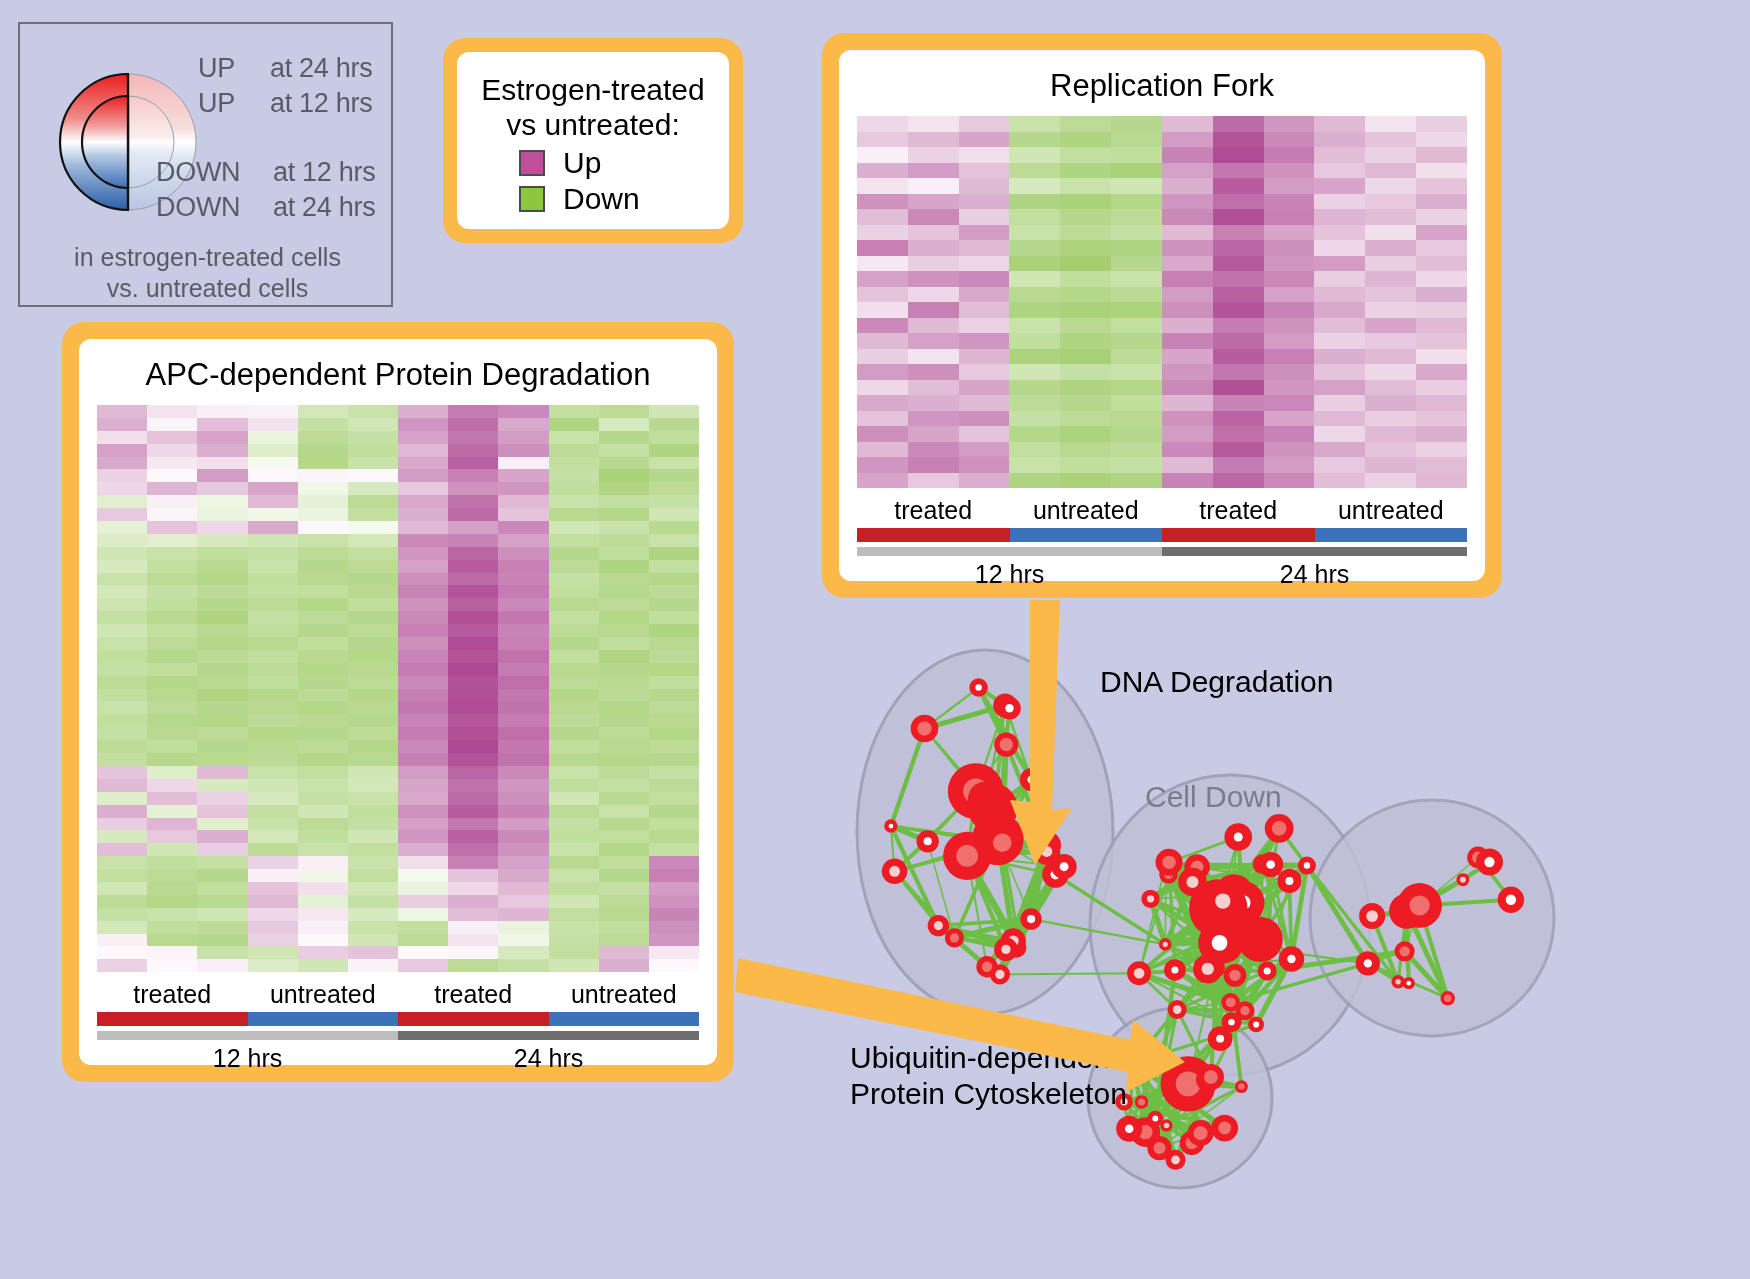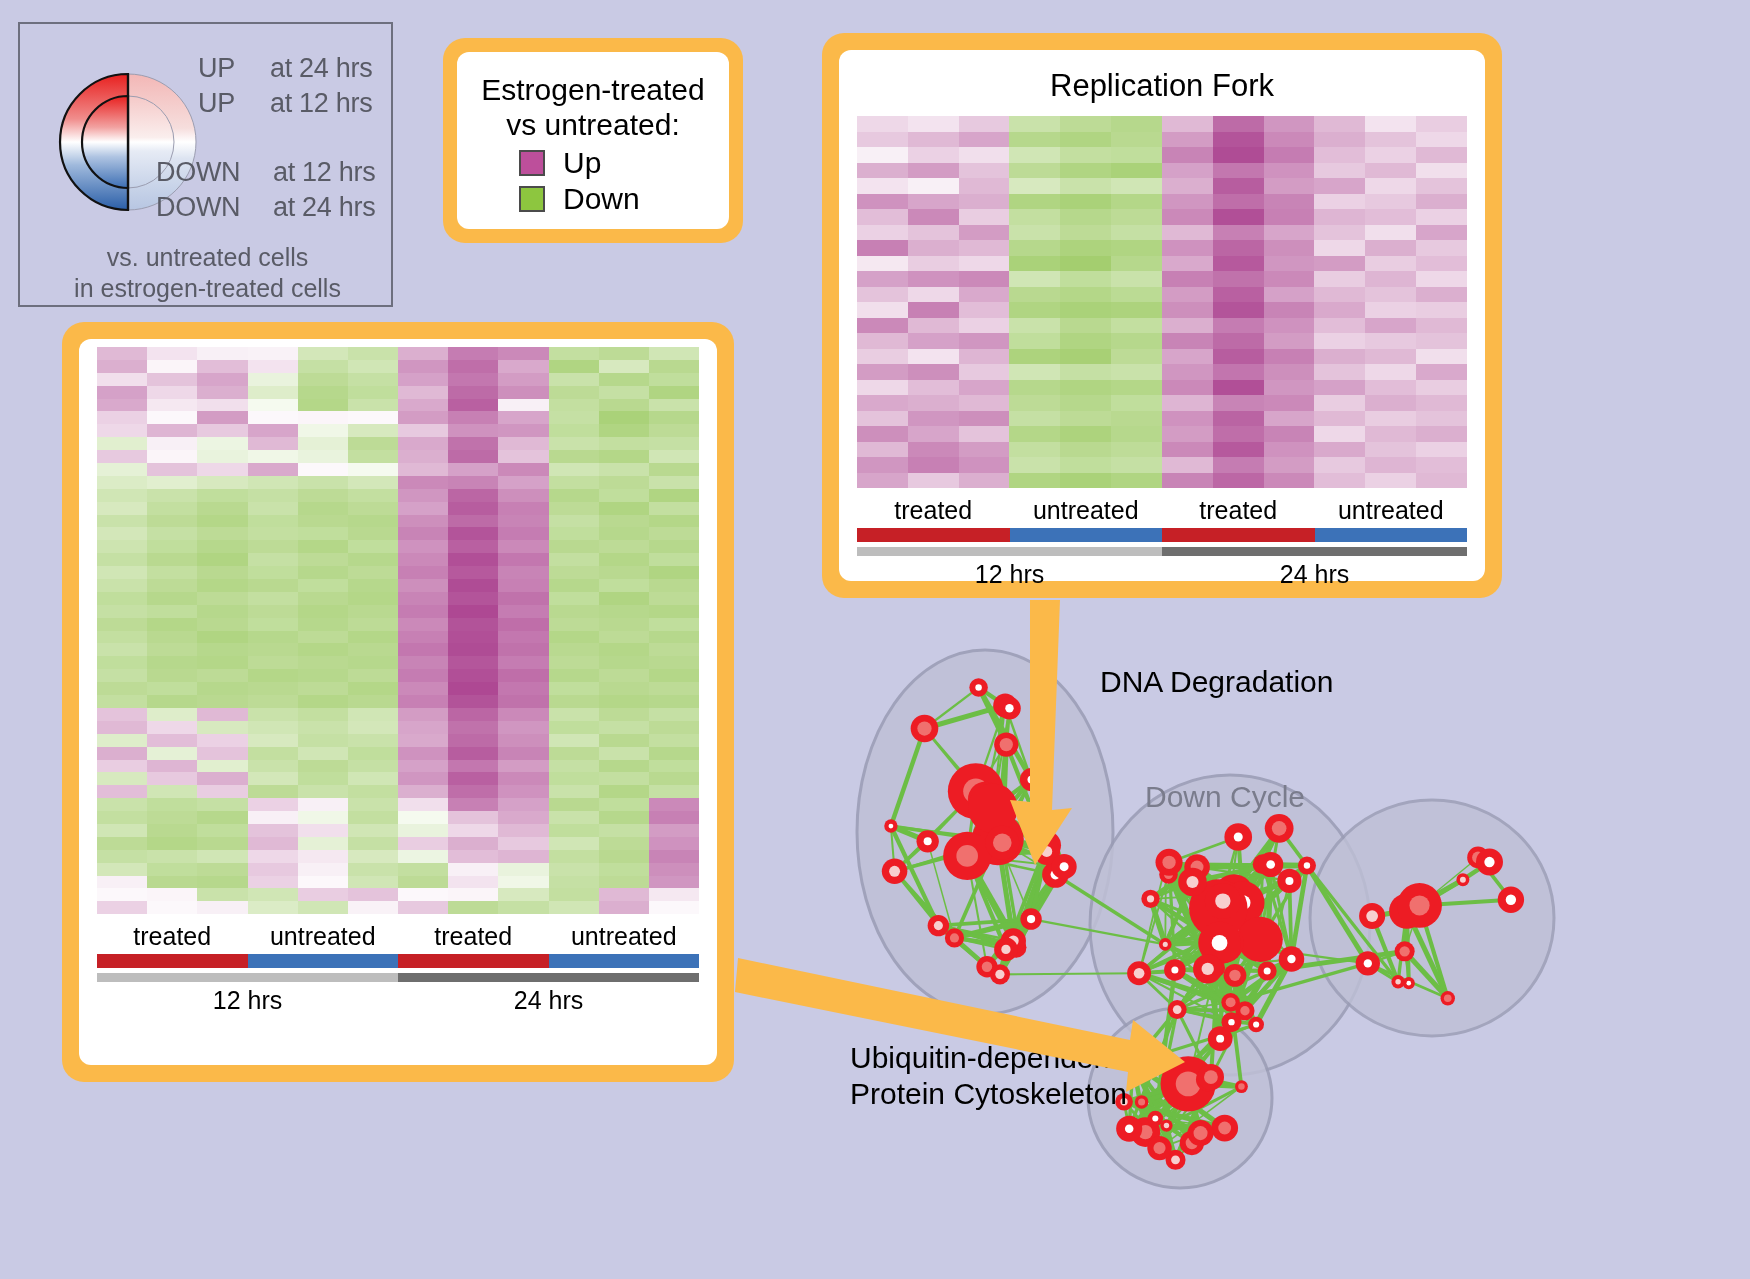--- a/index.html
+++ b/index.html
@@ -110,22 +110,22 @@
   </div>
   <div class="wheel-label" style="left:178px;top:29px;">UP</div>
   <div class="wheel-label" style="left:250px;top:29px;">at 24 hrs</div>
   <div class="wheel-label" style="left:178px;top:64px;">UP</div>
   <div class="wheel-label" style="left:250px;top:64px;">at 12 hrs</div>
   <div class="wheel-label" style="left:136px;top:133px;">DOWN</div>
   <div class="wheel-label" style="left:253px;top:133px;">at 12 hrs</div>
   <div class="wheel-label" style="left:136px;top:168px;">DOWN</div>
   <div class="wheel-label" style="left:253px;top:168px;">at 24 hrs</div>
   <div id="legend-footer">
+    <div>in estrogen-treated cells</div>
     <div>vs. untreated cells</div>
-    <div>in estrogen-treated cells</div>
   </div>
 </div>
 
 <div class="abs card-outer" id="updown-card">
   <div class="card-inner" style="padding:6px 10px;box-sizing:border-box;">
     <div id="updown-title">
       <div>Estrogen-treated</div>
       <div>vs untreated:</div>
     </div>
     <div class="swatch-row">
@@ -452,20 +452,21 @@
       <div class="hm-time-names" id="rf-tnames">
           <span>12 hrs</span>
           <span>24 hrs</span>
         </div>
     </div>
   </div>
 </div>
 
 <div class="abs card-outer" id="apc-card">
   <div class="card-inner" style="padding:8px 18px 10px 18px;box-sizing:border-box;">
+    <div class="panel-title">APC-dependent Protein Degradation</div>
     <div class="heatmap" id="hm-apc" style="grid-template-columns: repeat(12, 1fr);">
         <div class="hm-cell" style="height: 12.9px; background: rgb(224, 185, 213);"></div>
         <div class="hm-cell" style="height: 12.9px; background: rgb(243, 227, 239);"></div>
         <div class="hm-cell" style="height: 12.9px; background: rgb(248, 240, 246);"></div>
         <div class="hm-cell" style="height: 12.9px; background: rgb(249, 242, 247);"></div>
         <div class="hm-cell" style="height: 12.9px; background: rgb(211, 231, 185);"></div>
         <div class="hm-cell" style="height: 12.9px; background: rgb(201, 226, 170);"></div>
         <div class="hm-cell" style="height: 12.9px; background: rgb(219, 175, 207);"></div>
         <div class="hm-cell" style="height: 12.9px; background: rgb(197, 124, 178);"></div>
         <div class="hm-cell" style="height: 12.9px; background: rgb(203, 137, 185);"></div>
@@ -1802,21 +1803,21 @@
           <circle cx="406.4692812251013" cy="525.5788937411932" r="6.1066416800518715" fill="#ed1c24"></circle>
           <circle cx="406.4692812251013" cy="525.5788937411932" r="2.7088907611480613" fill="#f7cfcf"></circle>
         </g>
         <g>
           <circle cx="440.53074793437" cy="533.1229256956967" r="13.067507568312578" fill="#ed1c24"></circle>
           <circle cx="440.53074793437" cy="533.1229256956967" r="7.0230435723405655" fill="#f0706e"></circle>
         </g>
       </g>
   </svg>
   <div class="net-label" id="lbl-dna">DNA Degradation</div>
-  <div class="net-label" id="lbl-cc">Down Cycle</div>
+  <div class="net-label" id="lbl-cc">Cell Down</div>
   <div class="net-label" id="lbl-ub">
     <div>Ubiquitin-dependent</div>
     <div>Protein Cytoskeleton</div>
   </div>
 </div>
 
 <svg class="abs" style="left:0;top:0;pointer-events:none;" width="1750" height="1279">
   <path d="M1030 600 L1060 600 L1052 810 L1072 808 L1035 865 L1010 800 L1030 802 Z" fill="#fbb949"></path>
   <path d="M738 958 L1130 1040 L1133 1020 L1185 1062 L1126 1092 L1128 1072 L735 992 Z" fill="#fbb949"></path>
 </svg>

